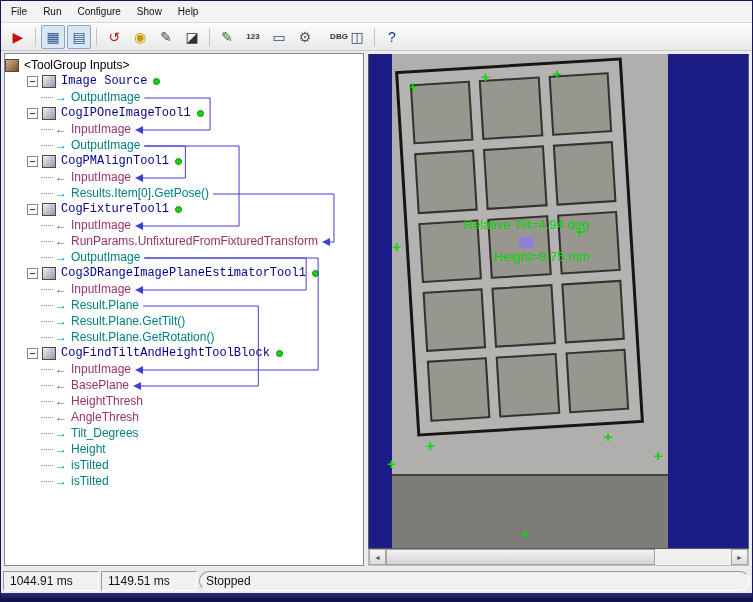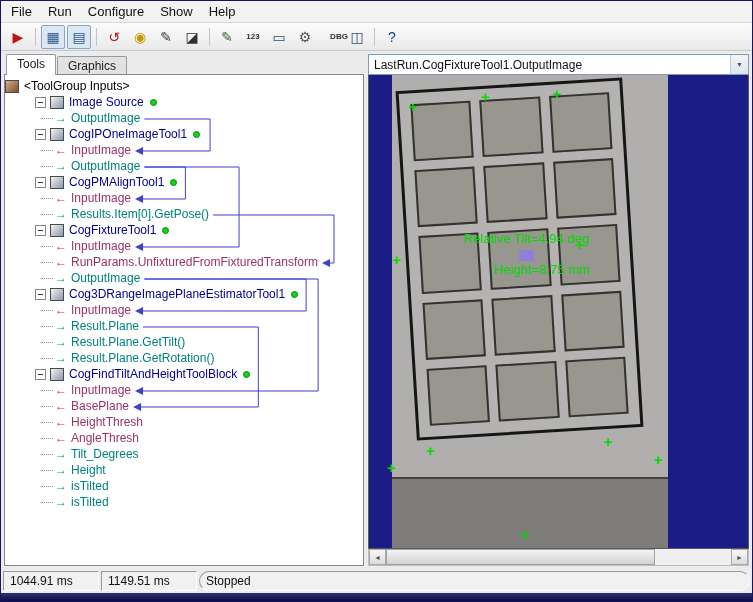--- a/index.html
+++ b/index.html
@@ -14,37 +14,37 @@
   .title{font-size:12px;color:#0a0a0a;}
   #winbtns{margin-left:auto;display:flex;align-self:flex-start;}
   .winbtn{width:30px;height:18px;border:1px solid #44597a;border-top:none;border-radius:0 0 3px 3px;
     display:flex;align-items:center;justify-content:center;margin-left:1px;
     background:linear-gradient(#f4f9fe,#cfe0f2 45%,#b1c8e0 50%,#cddff0);}
   .winbtn.close{width:34px;background:linear-gradient(#f2b0a8,#e06a5a 45%,#c93a28 50%,#e08a78);}
   .g-min{width:9px;height:3px;background:#2a4a6a;margin-top:7px;}
   .g-max{width:10px;height:8px;border:2px solid #2a4a6a;}
   .g-close{color:#fff;font-size:11px;font-weight:bold;text-shadow:0 1px 1px #7a1a10;}
   .menubar{height:22px;flex:0 0 22px;display:flex;align-items:center;background:#f3f3f3;border-bottom:1px solid #d8d8d8;padding-left:2px;}
-  .menu-item{font-size:13px;padding:3px 8px;color:#111;}
+  .menu-item{font-size:10px;padding:3px 8px;color:#111;}
   .toolbar{height:28px;flex:0 0 28px;display:flex;align-items:center;background:linear-gradient(#fcfcfc,#e9e9e9);border-bottom:1px solid #c9c9c9;padding-left:4px;}
   .tbtn{width:24px;height:24px;display:flex;align-items:center;justify-content:center;border:1px solid transparent;border-radius:2px;margin:0 1px;}
   .tbtn.pressed{border-color:#86a7c8;background:#dbe7f3;}
   .tglyph{font-size:14px;line-height:1;}
   .ttext{font-size:8px;font-weight:bold;}
   .tsep{width:1px;height:18px;background:#c4c4c4;margin:0 4px;}
   .main{flex:1;display:flex;background:#ececec;padding:3px;min-height:0;}
   .left{width:360px;flex:0 0 360px;display:flex;flex-direction:column;min-height:0;}
   .tabbar{height:21px;flex:0 0 21px;display:flex;align-items:flex-end;padding-left:2px;}
   .tab{font-size:12px;padding:2px 10px 3px;border:1px solid #919aa5;border-bottom:none;border-radius:2px 2px 0 0;background:#e2e2e2;color:#222;margin-right:1px;height:19px;}
   .tab.active{background:#fff;height:21px;position:relative;z-index:2;}
   #tree-wrap{flex:1;position:relative;border:1px solid #828790;background:#fff;overflow:hidden;margin-top:-1px;}
   #tree{position:absolute;inset:0;padding-top:3px;}
   .trow{height:16px;display:flex;align-items:center;white-space:nowrap;font-size:12px;}
   .k-group{}
-  .k-tool{padding-left:30px;}
+  .k-tool{padding-left:22px;font-family:Liberation Mono, monospace;}
   .k-in,.k-out{padding-left:36px;}
   .expand{width:11px;height:11px;border:1px solid #848484;background:#fff;position:relative;margin-right:4px;flex:0 0 11px;}
   .expand::after{content:"";position:absolute;left:2px;right:2px;top:4px;height:1px;background:#333;}
   .nicon{width:14px;height:13px;margin-right:5px;flex:0 0 14px;border:1px solid #4a4a4a;}
   .ticon{background:linear-gradient(135deg,#f0f0f0,#8e99ad);}
   .gicon{background:linear-gradient(135deg,#d8b088,#7a4f2a);}
   .stub{width:12px;border-top:1px dotted #9a9a9a;margin-right:2px;flex:0 0 12px;}
   .tarrow{font-size:12px;font-weight:bold;margin-right:4px;line-height:1;}
   .k-in .tarrow{color:var(--c-input_arrow);}
   .k-out .tarrow{color:var(--c-output_arrow);}
@@ -136,24 +136,20 @@
         <span class="tglyph" style="color: rgb(48, 74, 112);">◫</span>
       </div>
       <div class="tsep"></div>
       <div class="tbtn">
         <span class="tglyph" style="color: rgb(26, 58, 138);">?</span>
       </div>
     </div>
 
   <div class="main">
     <div class="left">
-      <div class="tabbar" id="tabbar">
-          <div class="tab active">Tools</div>
-          <div class="tab">Graphics</div>
-        </div>
       <div id="tree-wrap">
         <div id="tree">
             <div class="trow k-group">
               <span class="nicon gicon"></span>
               <span class="tlabel mx">&lt;ToolGroup Inputs&gt;</span>
             </div>
             <div class="trow k-tool">
               <span class="expand"></span>
               <span class="nicon ticon"></span>
               <span class="tlabel mx">Image Source</span>
@@ -303,24 +299,20 @@
             <path d="M130.046875 236 l8 -4 v8 z" fill="var(--c-wire)"></path>
             <path d="M139.375 204 H313.125 V316 H137.046875" fill="none" stroke="var(--c-wire)" stroke-width="1"></path>
             <path d="M130.046875 316 l8 -4 v8 z" fill="var(--c-wire)"></path>
             <path d="M138.046875 252 H253.3125 V332 H135.046875" fill="none" stroke="var(--c-wire)" stroke-width="1"></path>
             <path d="M128.046875 332 l8 -4 v8 z" fill="var(--c-wire)"></path>
           </svg>
       </div>
     </div>
 
     <div class="right">
-      <div class="dropdown">
-        <span class="dd-text">LastRun.CogFixtureTool1.OutputImage</span>
-        <span class="dd-btn">▼</span>
-      </div>
       <div id="image-area">
         <div class="gray-strip">
           <div id="slab">
               <div class="cell"></div>
               <div class="cell"></div>
               <div class="cell"></div>
               <div class="cell"></div>
               <div class="cell"></div>
               <div class="cell"></div>
               <div class="cell"></div>

